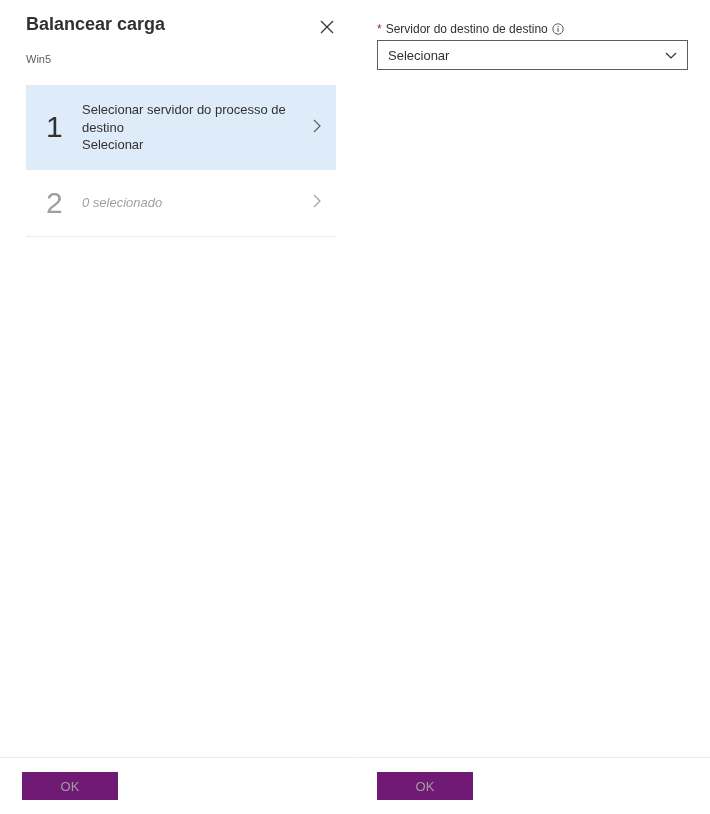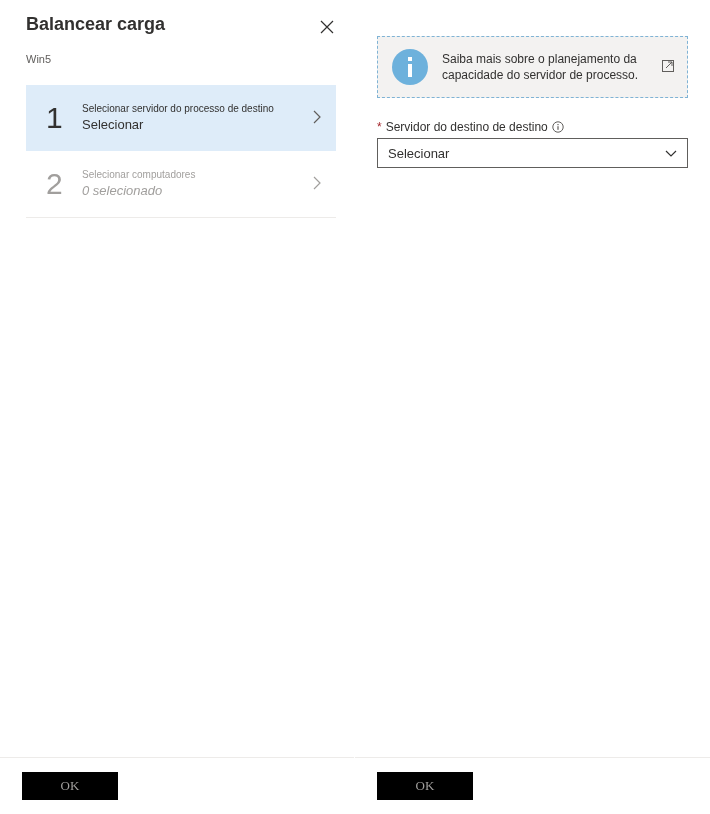--- a/index.html
+++ b/index.html
@@ -115,21 +115,21 @@
       font-size: 30px;
       font-weight: 300;
       width: 36px;
       flex-shrink: 0;
     }
     .step-texts {
       flex: 1;
       min-width: 0;
     }
     .step-title {
-      font-size: 10px;
+      font-size: 13px;
       line-height: 1.35;
     }
     .step-sub {
       font-size: 13px;
       line-height: 1.35;
     }
     .step-chevron {
       flex-shrink: 0;
       color: #605e5c;
       margin-left: 6px;
@@ -210,25 +210,25 @@
     .panel-footer {
       border-top: 1px solid #edebe9;
       padding: 14px 22px;
       display: flex;
       align-items: center;
     }
     .ok-btn {
       min-width: 96px;
       height: 28px;
       border: none;
-      background: #000000;
+      background: #701a75;
       color: #a19f9d;
       font-size: 13px;
       cursor: default;
-      font-family: Liberation Serif, serif;
+      font-family: Liberation Sans, sans-serif;
     }
   </style>
 </head>
 <body>
 
 <div class="panel panel-left">
   <div class="panel-header">
     <div class="panel-header-titles">
       <div class="panel-title">Balancear carga</div>
       <div class="panel-subtitle">Win5</div>
@@ -253,57 +253,40 @@
         <span class="step-chevron">
           <svg width="10" height="16" viewBox="0 0 10 16">
               <path d="M2 2 L8 8 L2 14" stroke="#605e5c" stroke-width="1.2" fill="none"></path>
             </svg>
         </span>
       </div>
 
       <div class="step inactive">
         <div class="step-num">2</div>
         <div class="step-texts">
-          <div class="step-title">Selecionar computadores</div>
           <div class="step-sub">0 selecionado</div>
         </div>
         <span class="step-chevron">
           <svg width="10" height="16" viewBox="0 0 10 16">
               <path d="M2 2 L8 8 L2 14" stroke="#a19f9d" stroke-width="1.2" fill="none"></path>
             </svg>
         </span>
       </div>
       <hr class="steps-end-divider">
     </div>
   </div>
 
   <div class="panel-footer">
     <button class="ok-btn">OK</button>
   </div>
 </div>
 
 <div class="panel panel-right">
 
   <div class="panel-body">
-    <div class="info-callout">
-      <span class="info-icon-wrap">
-        <svg width="40" height="40" viewBox="0 0 40 40">
-          <circle cx="20" cy="20" r="18" fill="#6db1dc"></circle>
-          <rect x="18" y="10" width="4" height="4" fill="#ffffff"></rect>
-          <rect x="18" y="17" width="4" height="13" fill="#ffffff"></rect>
-        </svg>
-      </span>
-      <div class="info-text">Saiba mais sobre o planejamento da capacidade do servidor de processo.</div>
-      <span class="info-link-icon">
-        <svg width="14" height="14" viewBox="0 0 14 14">
-          <rect x="1.5" y="1.5" width="11" height="11" stroke="#605e5c" stroke-width="1" fill="none"></rect>
-          <path d="M5 9 L11 3 M7 3 L11 3 L11 7" stroke="#605e5c" stroke-width="1" fill="none"></path>
-        </svg>
-      </span>
-    </div>
 
     <div class="form-group">
       <div class="form-label-row">
         <span class="required">*</span>
         <span>Servidor do destino de destino</span>
         <span class="label-info">
           <svg width="12" height="12" viewBox="0 0 12 12">
             <circle cx="6" cy="6" r="5.2" stroke="#605e5c" stroke-width="1" fill="none"></circle>
             <rect x="5.4" y="3" width="1.2" height="1.2" fill="#605e5c"></rect>
             <rect x="5.4" y="5.2" width="1.2" height="3.6" fill="#605e5c"></rect>

